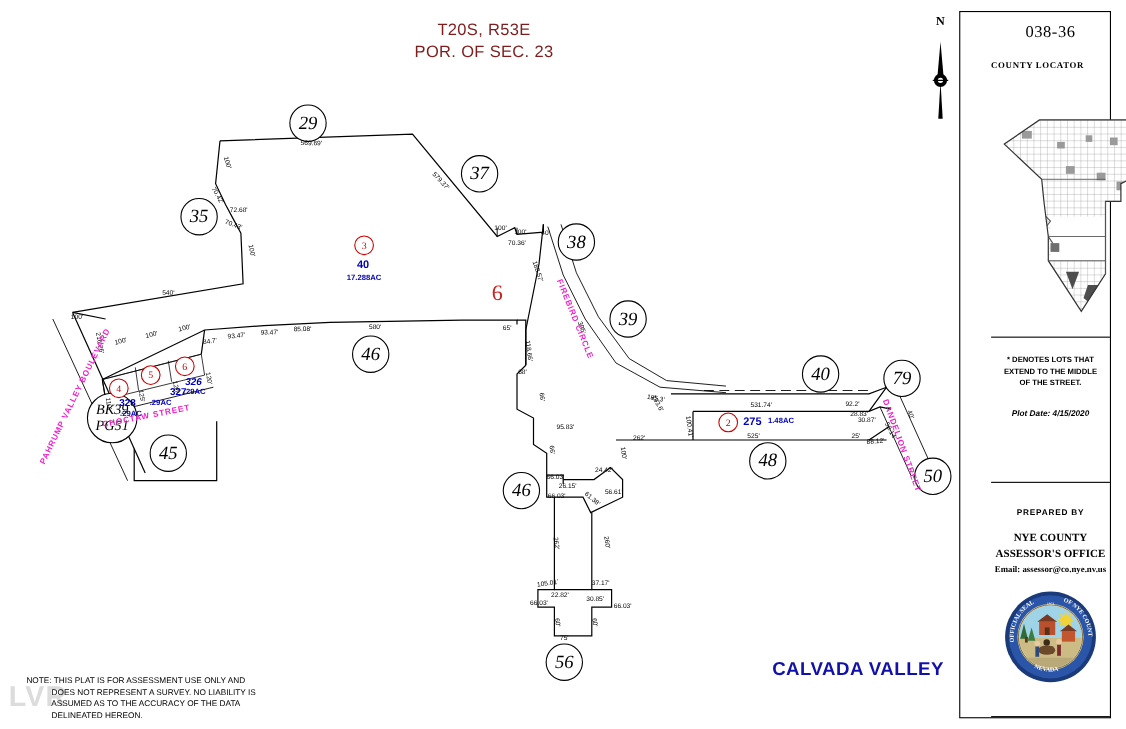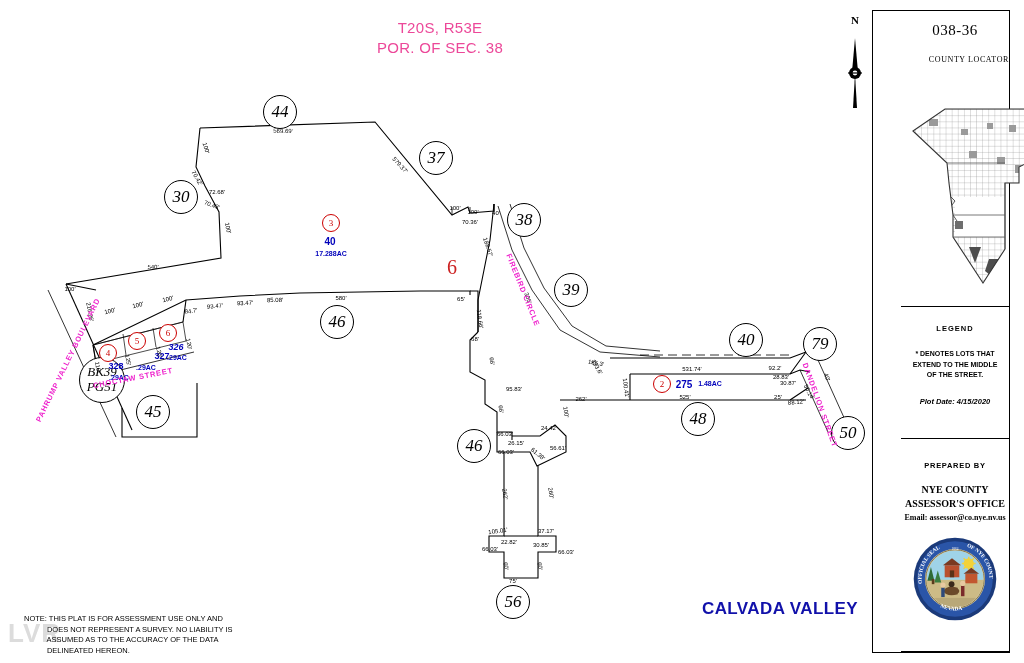--- a/index.html
+++ b/index.html
@@ -5,21 +5,21 @@
   html,body{margin:0;padding:0;}
   body{
     width:1024px;height:663px;background:#fff;overflow:hidden;
     font-family:"Liberation Sans", sans-serif;position:relative;
   }
   .page{position:absolute;inset:0;}
 
   
   .map-title{
     position:absolute;left:300px;top:18px;width:280px;text-align:center;
-    font-size:15px;color:#ec4899;line-height:1.35;letter-spacing:.3px;
+    font-size:15px;color:#7f1d1d;line-height:1.35;letter-spacing:.3px;
   }
 
   
   svg.mapsvg{position:absolute;left:0;top:0;width:1024px;height:663px;}
   .bl{fill:none;stroke:#000;stroke-width:1.1;}
   .bl-thin{fill:none;stroke:#000;stroke-width:.8;}
   .lotline{fill:none;stroke:#000;stroke-width:.7;}
   .st-pink{fill:none;stroke:#000;stroke-width:.8;}
 
   
@@ -74,22 +74,22 @@
   
   .panel{position:absolute;left:872px;top:10px;width:138px;height:643px;
          border:1.3px solid #000;background:#fff;box-sizing:border-box;padding-left:28px;}
   .panel .cell{border-bottom:1.3px solid #000;box-sizing:border-box;
                position:relative;}
   .c1{height:296px;}
   .c2{height:132px;}
   .c3{height:213px;border-bottom:none;}
   .pnum-top{text-align:center;font-family:"Liberation Serif", serif;
             font-size:15px;padding-top:11px;letter-spacing:.5px;}
-  .clocator{text-align:right;font-size:8px;letter-spacing:.6px;
-            padding-top:16px;font-weight:normal;font-family:"Liberation Serif", serif;}
+  .clocator{text-align:left;font-size:8px;letter-spacing:.6px;
+            padding-top:16px;font-weight:bold;font-family:"Liberation Serif", serif;}
   .legend-t{text-align:center;font-size:7.5px;font-weight:bold;
             letter-spacing:1px;padding-top:17px;}
   .legend-b{text-align:center;font-size:7px;font-weight:bold;
             padding:16px 8px 0 8px;line-height:1.5;}
   .plotdate{text-align:center;font-size:7.5px;font-style:italic;
             font-weight:bold;padding-top:16px;}
   .prep{text-align:center;font-size:7.5px;font-weight:bold;
         letter-spacing:.7px;padding-top:22px;}
   .office{text-align:center;font-size:10px;font-weight:bold;padding-top:13px;
           line-height:1.35;font-family:"Liberation Serif", serif;}
@@ -101,21 +101,21 @@
   .northN{position:absolute;left:851px;top:14px;font-size:11px;
           font-weight:bold;font-family:"Liberation Serif", serif;}
 </style>
 </head>
 <body>
 
 <div class="page">
 
   <div class="map-title">
     <div>T20S, R53E</div>
-    <div>POR. OF SEC. 38</div>
+    <div>POR. OF SEC. 23</div>
   </div>
 
   <svg class="mapsvg" viewBox="0 0 1024 663">
 
     <path class="bl" d="M200,128 L375,122 L452,215 L468,207 L470,213 L494,211 L494,204"></path>
     <path class="bl" d="M200,128 L196,167 L205,186 L212,199 L219,212 L221,258 L66,284"></path>
 
     <path class="bl" d="M66,284 L132,430"></path>
     <path class="st-pink" d="M48,290 L116,437"></path>
     <path class="bl" d="M66,284 L96,290"></path>
@@ -152,22 +152,22 @@
 
     <path class="bl" d="M790,374 L806,352 M790,400 L808,388 M806,352 L818,340"></path>
 
     <path class="st-pink" d="M800,370 L828,432"></path>
     <path class="st-pink" d="M818,360 L846,422"></path>
 
     <path class="bl-thin" d="M452,215 L452,207 M470,207 L470,213 M494,204 L494,211"></path>
   </svg>
 
   <div id="idx-layer">
-      <div class="idx" style="left: 280px; top: 112px;">44</div>
-      <div class="idx" style="left: 181px; top: 197px;">30</div>
+      <div class="idx" style="left: 280px; top: 112px;">29</div>
+      <div class="idx" style="left: 181px; top: 197px;">35</div>
       <div class="idx" style="left: 436px; top: 158px;">37</div>
       <div class="idx" style="left: 524px; top: 220px;">38</div>
       <div class="idx" style="left: 571px; top: 290px;">39</div>
       <div class="idx" style="left: 746px; top: 340px;">40</div>
       <div class="idx" style="left: 820px; top: 344px;">79</div>
       <div class="idx" style="left: 337px; top: 322px;">46</div>
       <div class="idx" style="left: 153px; top: 412px;">45</div>
       <div class="idx" style="left: 474px; top: 446px;">46</div>
       <div class="idx" style="left: 698px; top: 419px;">48</div>
       <div class="idx" style="left: 848px; top: 433px;">50</div>
@@ -327,21 +327,20 @@
           <path d="M80,162 L94,162 L86,182 L76,174 Z" fill="#4d4d4d"></path>
           <path d="M38,96 L46,104 L40,112 L48,124" fill="none" stroke="#555" stroke-width="1"></path>
         </g>
         <path d="M4,34 L36,12 L118,12 L118,66 L110,70 L110,86 L96,86 L96,152
                  L74,186 L44,140 L44,118 L40,86 L38,66 L4,34 Z" fill="none" stroke="#333" stroke-width="1.1"></path>
         <path d="M38,66 L96,66 M96,86 L96,152 M44,118 L96,118 M44,140 L96,140" fill="none" stroke="#555" stroke-width=".8"></path>
       </svg>
     </div>
 
     <div class="cell c2">
-      <div class="legend-t">LEGEND</div>
       <div class="legend-b">*  DENOTES LOTS THAT EXTEND TO THE MIDDLE OF THE STREET.</div>
       <div class="plotdate">Plot Date: 4/15/2020</div>
     </div>
 
     <div class="cell c3">
       <div class="prep">PREPARED BY</div>
       <div class="office">
         <div>NYE COUNTY</div>
         <div>ASSESSOR'S OFFICE</div>
       </div>

